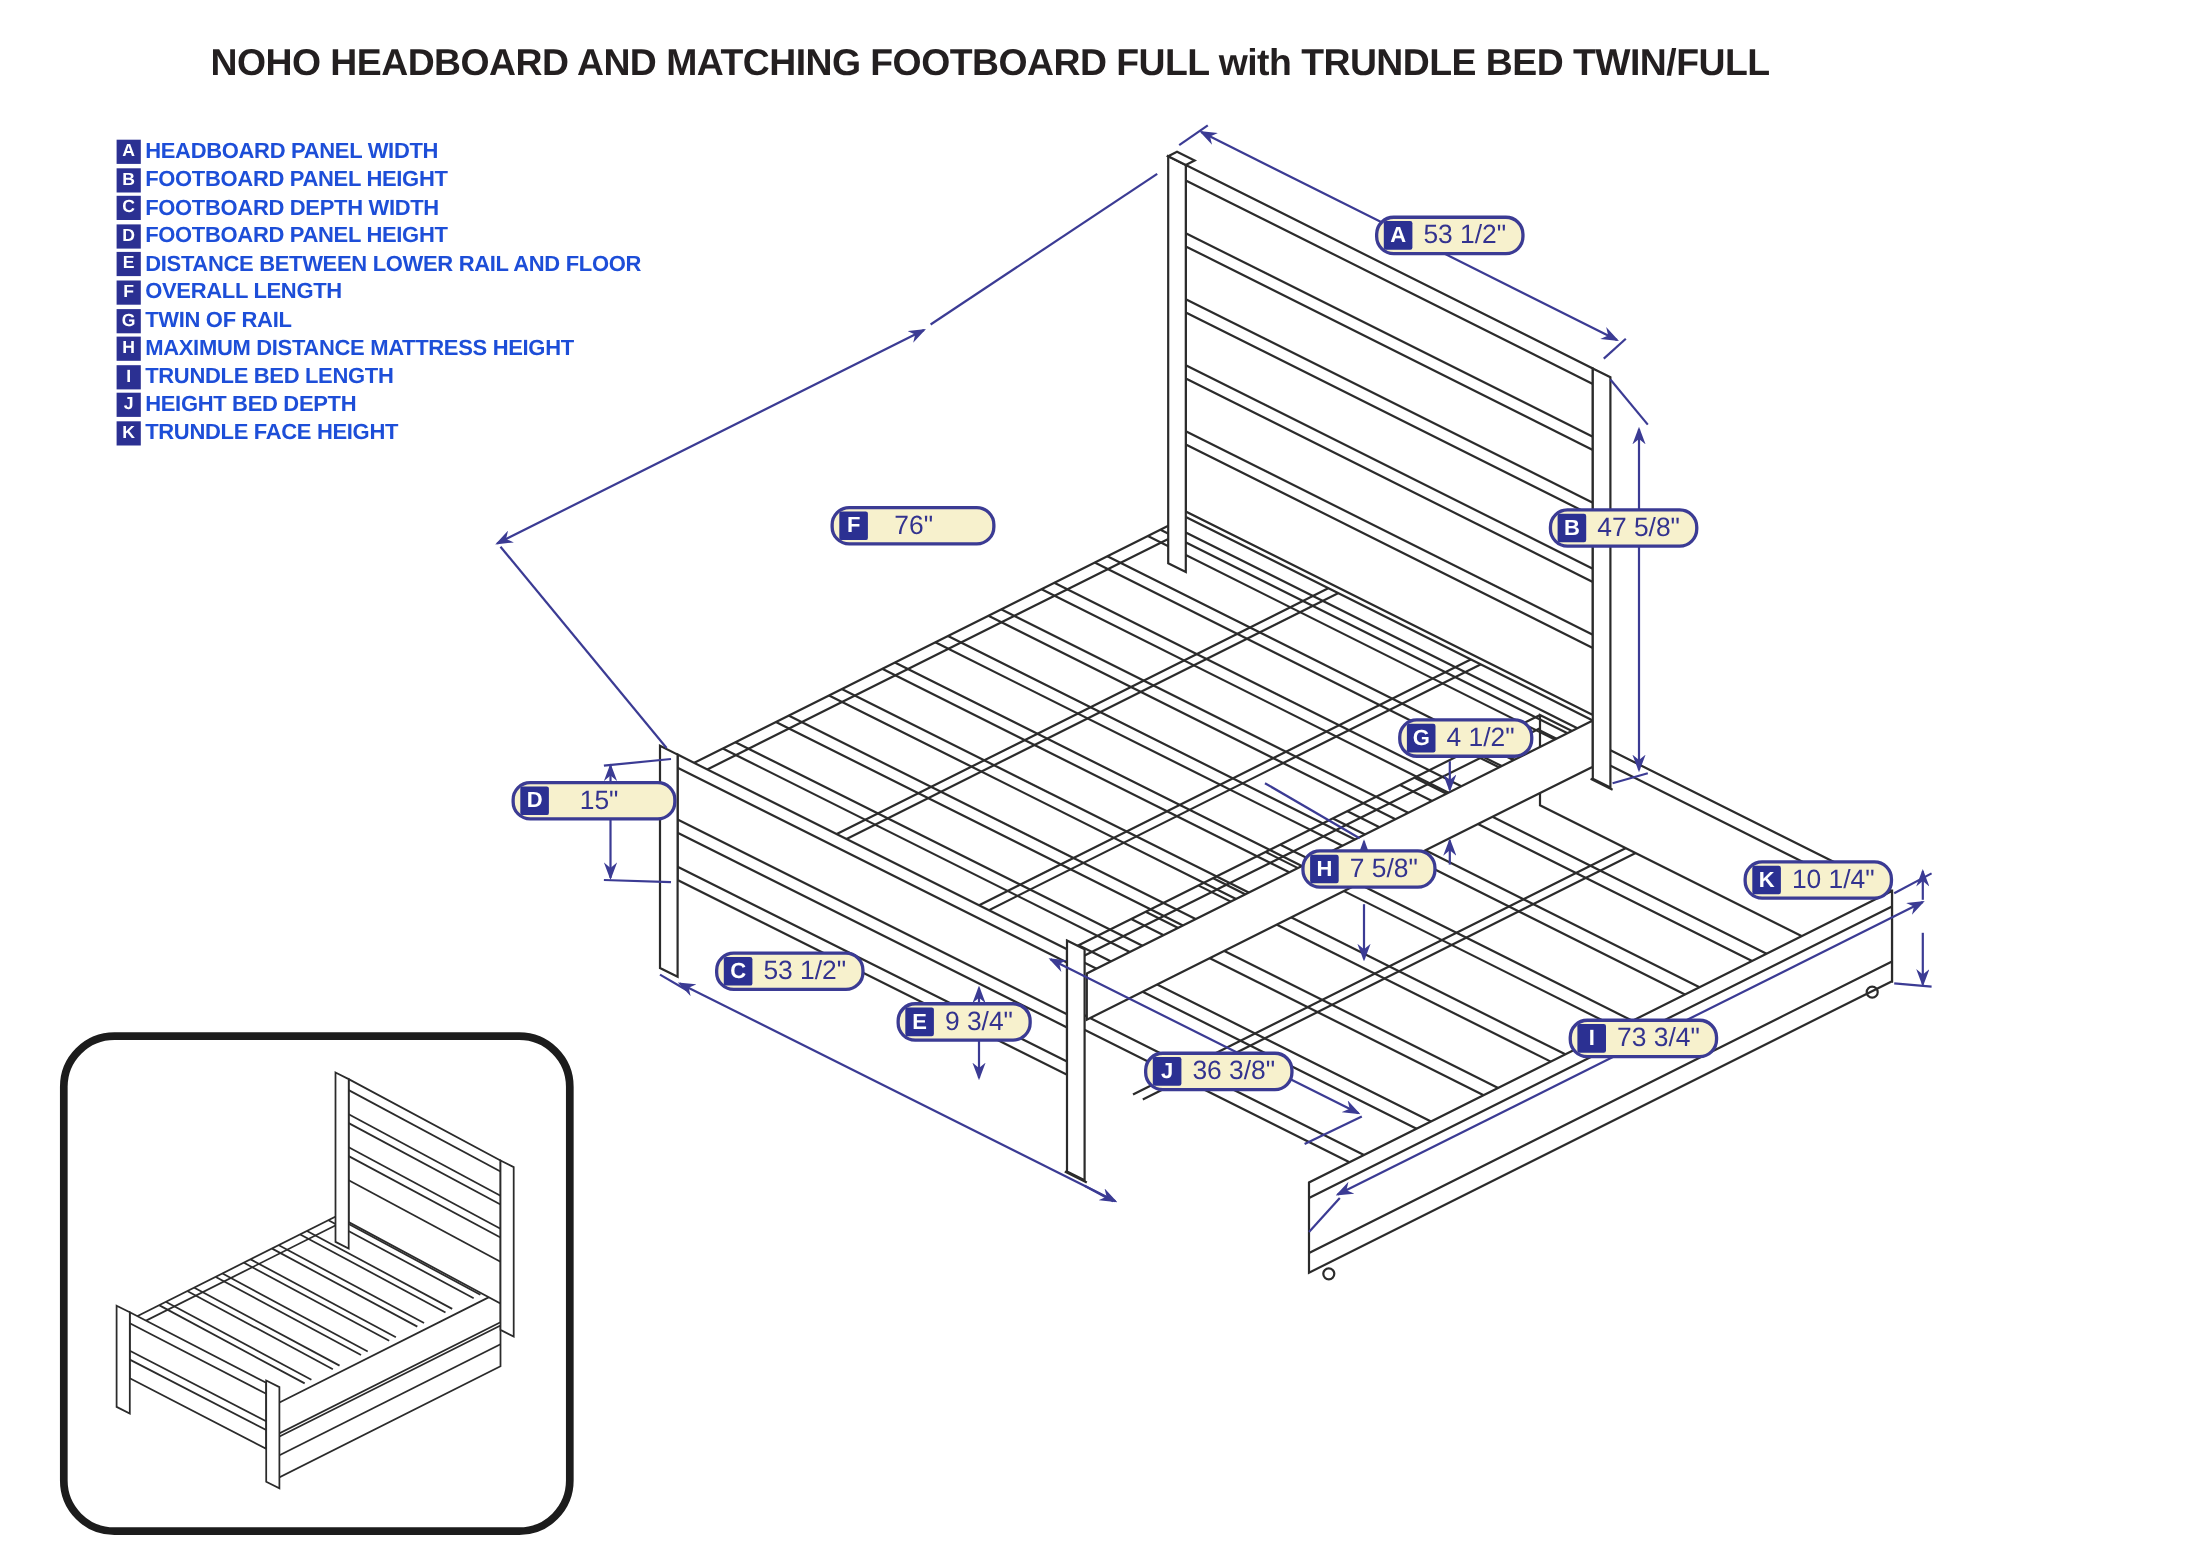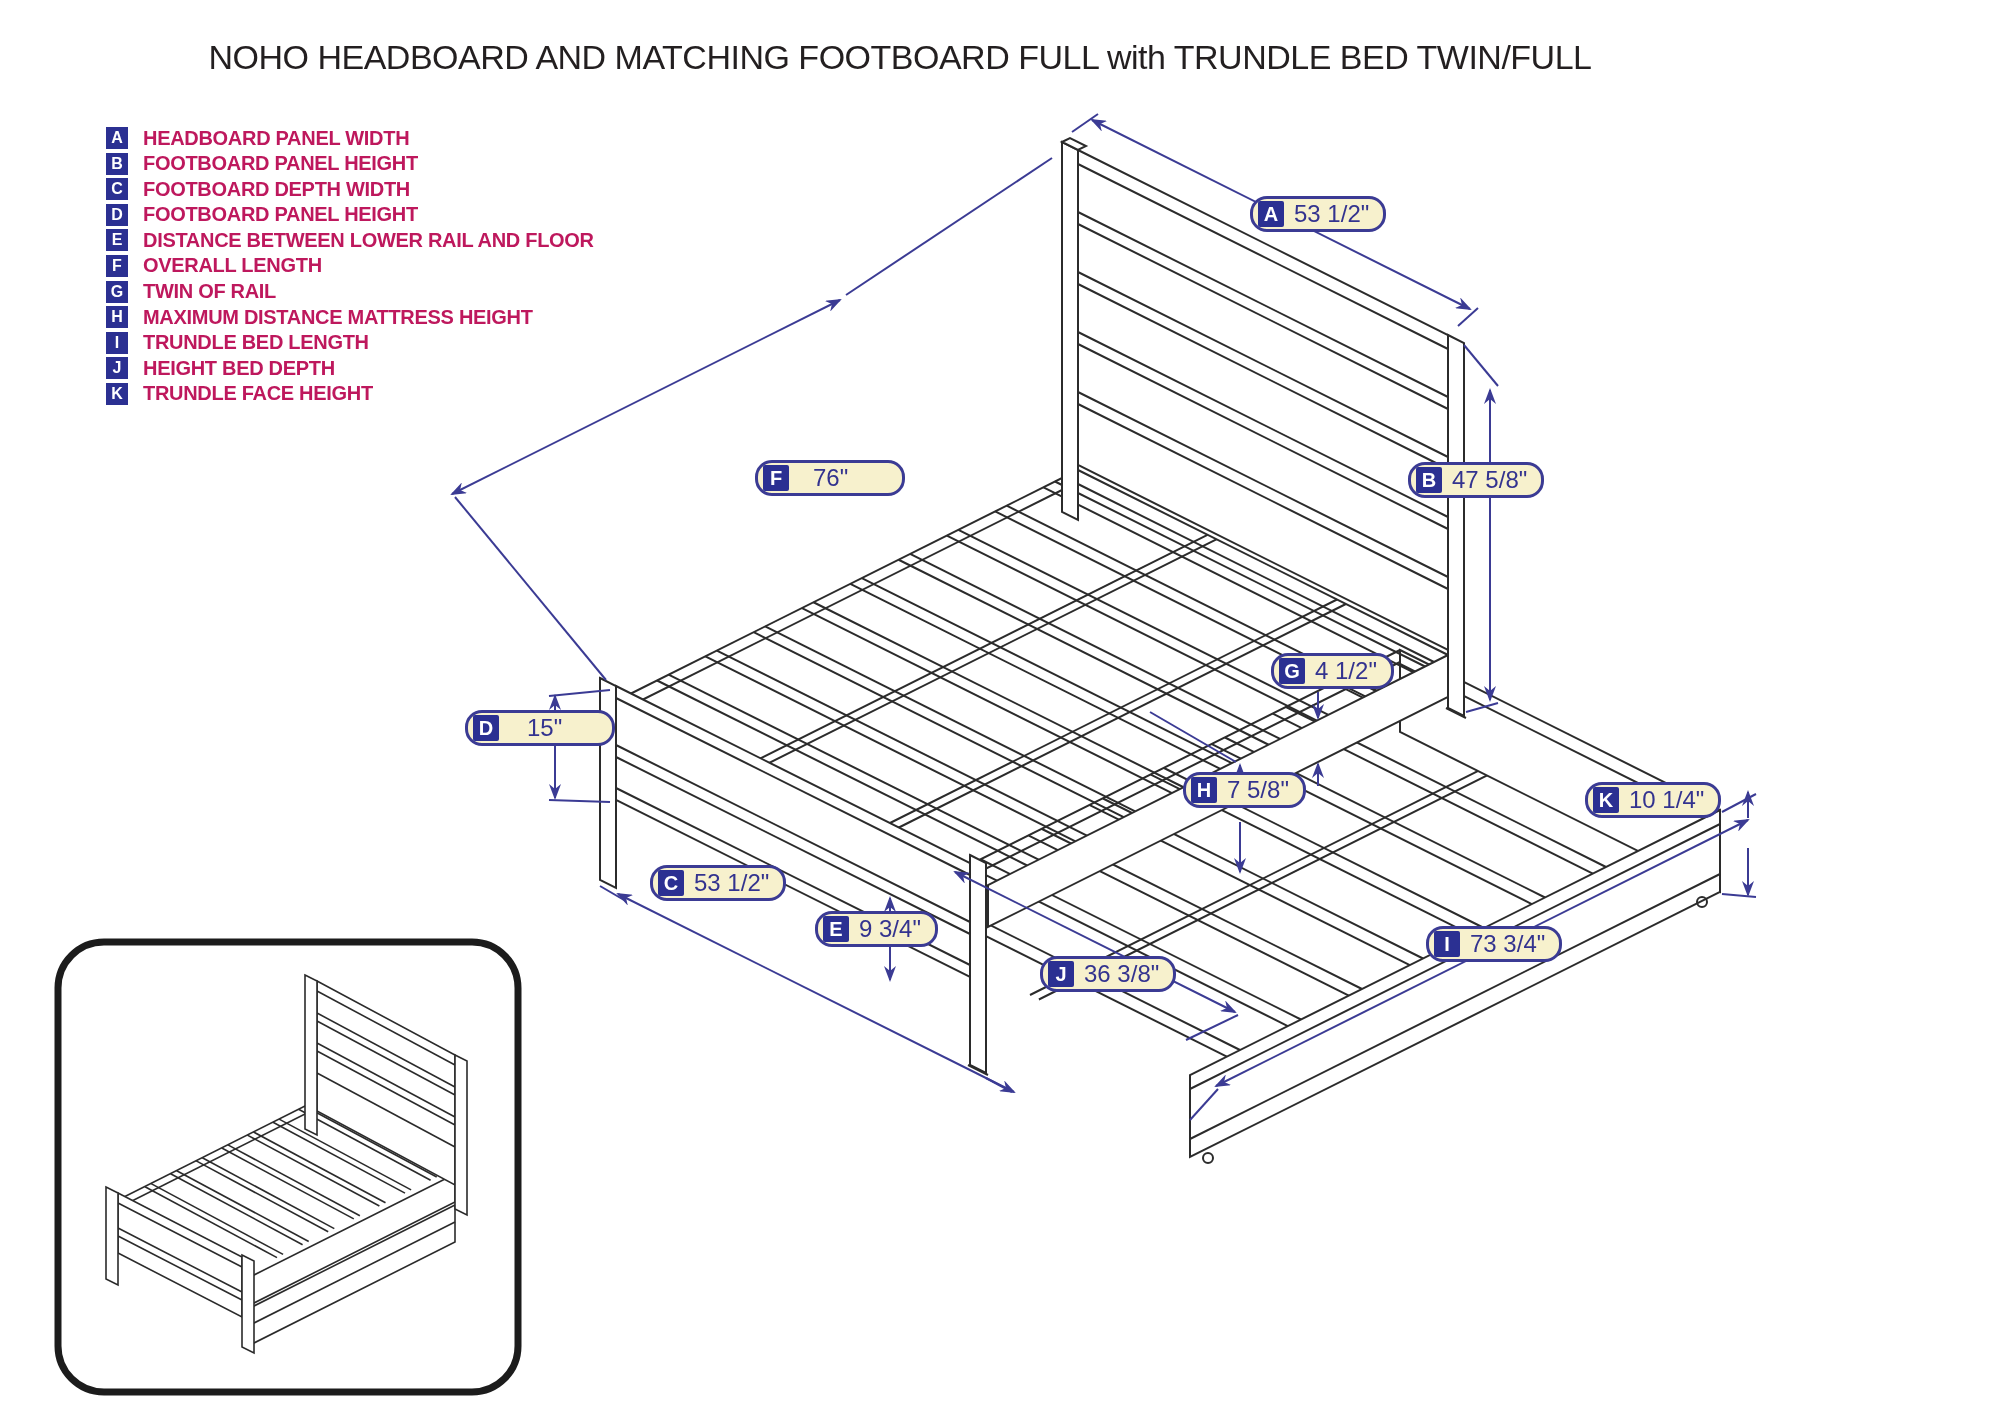--- a/index.html
+++ b/index.html
@@ -1,24 +1,24 @@
 <!DOCTYPE html>
 <html><head>
 <meta charset="utf-8">
 <style>
   html,body{margin:0;padding:0;background:#ffffff;}
   .page{position:relative;width:2000px;height:1415px;background:#ffffff;overflow:hidden;
         font-family:"Liberation Sans", sans-serif;}
   .title{position:absolute;left:60px;top:38px;width:1680px;text-align:center;
-         font-size:34px;font-weight:normal;color:#231f20;letter-spacing:-0.5px;white-space:nowrap;}
+         font-size:34px;font-weight:bold;color:#231f20;letter-spacing:-0.5px;white-space:nowrap;}
   .legend{position:absolute;left:106px;top:127px;}
   .legend-row{display:flex;align-items:center;height:22px;margin-bottom:3.6px;}
   .lbadge{display:inline-flex;align-items:center;justify-content:center;width:22px;height:22px;
           background:#2b3092;color:#ffffff;font-weight:bold;font-size:16px;flex:0 0 22px;}
-  .ltext{margin-left:15px;font-size:20px;font-weight:bold;color:#be185d;letter-spacing:-0.3px;white-space:nowrap;}
+  .ltext{margin-left:4px;font-size:20px;font-weight:bold;color:#1d4ed8;letter-spacing:-0.3px;white-space:nowrap;}
   .diagram-svg{position:absolute;left:0;top:0;width:2000px;height:1415px;}
   .dim{position:absolute;display:flex;align-items:center;height:36px;background:#f7f1cd;
        border:3px solid #3b3b94;border-radius:17px;padding:0 14px 0 5px;box-sizing:border-box;}
   .dbadge{display:inline-flex;align-items:center;justify-content:center;width:26px;height:26px;
           background:#2b3092;color:#ffffff;font-weight:bold;font-size:20px;border-radius:2px;flex:0 0 26px;}
   .dval{margin-left:10px;font-size:24px;color:#33338f;white-space:nowrap;}
 </style>
 </head>
 <body>
 

